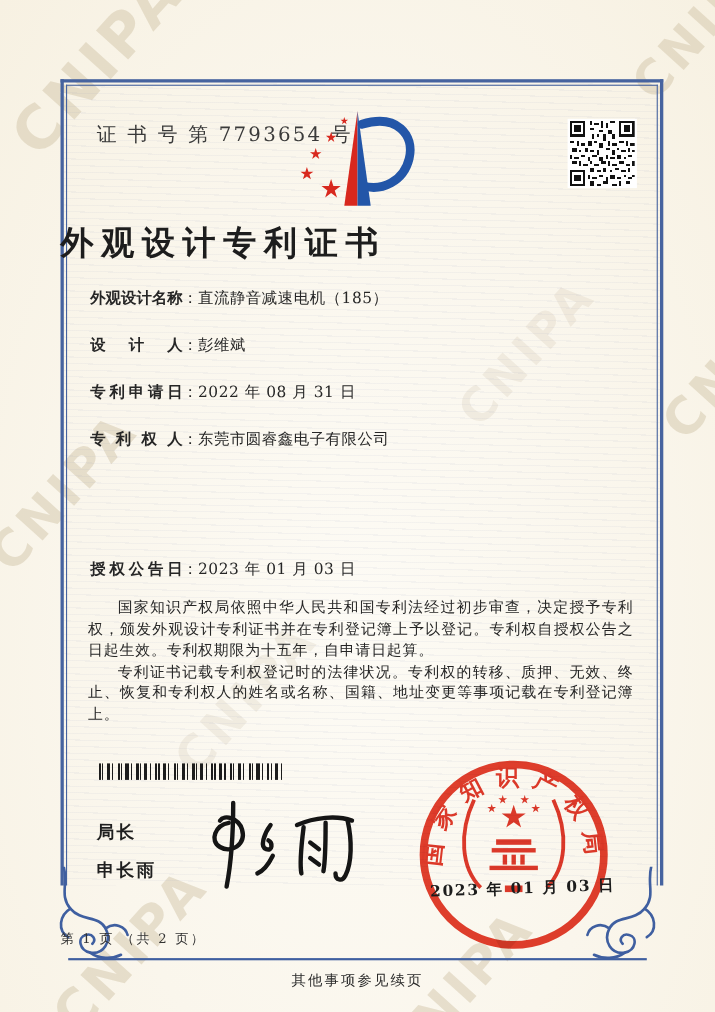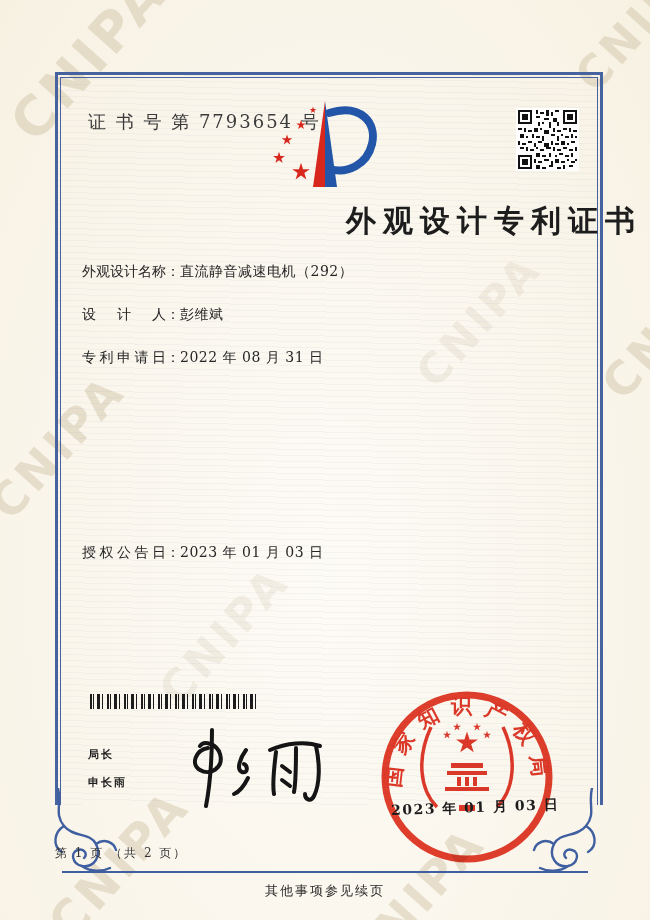--- a/index.html
+++ b/index.html
@@ -29,45 +29,45 @@
     border-top:1px solid #46639f; border-left:1px solid #46639f; border-right:1px solid #46639f;
   }
   .bottom-rule{ position:absolute; left:62px; top:871px; width:526px; height:2px; background:#3f5fa0; z-index:2;}
   .flourish{ position:absolute; z-index:3; }
   .flourish.right{ transform:scaleX(-1); }
   
   .cert-no{ position:absolute; left:88px; top:110px; font-size:18px; letter-spacing:2px; color:#3a3a3a; z-index:5;}
   .logo{ position:absolute; left:263px; top:97px; z-index:5; }
   .qr{ position:absolute; left:516px; top:108px; width:59px; height:59px; z-index:5; background:#fff; padding:2px;}
   .title{
-    position:absolute; left:55px; top:201px; width:542px; text-align:right; z-index:5;
-    font-size:30px; font-weight:600; letter-spacing:7px; color:#1d1d1d;padding-left:45px;
+    position:absolute; left:55px; top:201px; width:542px; text-align:left; z-index:5;
+    font-size:30px; font-weight:600; letter-spacing:7px; color:#1d1d1d;
   }
   
   .fields{ position:absolute; left:82px; top:259px; right:60px; z-index:5; font-size:14px; }
   .frow{ height:24px; line-height:24px; margin-bottom:19px; white-space:nowrap; }
   .flabel{
     display:inline-block; width:6em; vertical-align:top;
-    text-align:justify; text-align-last:justify; text-justify:inter-ideograph;
+    text-align:justify; text-align-last:justify; text-justify:inter-ideograph;font-weight:bold;
   }
   .colon{ display:inline-block; }
   .fvalue{ letter-spacing:.5px; }
-  .grant-row{ position:absolute; left:82px; top:506px; right:50px; height:24px; line-height:24px; z-index:5; font-size:14px; white-space:nowrap;margin-top:34px;}
+  .grant-row{ position:absolute; left:82px; top:506px; right:50px; height:24px; line-height:24px; z-index:5; font-size:14px; white-space:nowrap;}
   .grant-right{ position:absolute; left:236px; top:0; white-space:nowrap; }
   
   .paras{ position:absolute; left:80px; top:543px; width:496px; z-index:5;
     font-size:13.5px; line-height:19.5px; letter-spacing:.8px; text-align:justify; }
   .paras p{ margin:0; text-indent:2em; }
   
   .barcode{ position:absolute; left:90px; top:694px; width:168px; height:15px; z-index:5;
     background:repeating-linear-gradient(90deg,#1c1c1c 0 2px,transparent 2px 3px,#1c1c1c 3px 4px,
       transparent 4px 7px,#1c1c1c 7px 10px,transparent 10px 12px,#1c1c1c 12px 13px,transparent 13px 17px);}
   
   .director{ position:absolute; left:88px; top:747px; z-index:5;
-    font-family:Liberation Serif, serif; font-weight:bold; font-size:11px; color:#1f1f1f;}
+    font-family:Liberation Serif, serif; font-weight:bold; font-size:16px; color:#1f1f1f;}
   .director div{ margin-bottom:13px; letter-spacing:2px;}
   .sig{ position:absolute; left:178px; top:726px; z-index:6; }
   .seal{ position:absolute; left:379px; top:689px; z-index:6; opacity:.93; mix-blend-mode:multiply;}
   .stamp-date{
     position:absolute; left:391px; top:799px; z-index:7; font-size:14px; font-weight:bold;
     letter-spacing:1.5px; color:#1c1c1c; transform:rotate(-2deg); white-space:nowrap;
   }
   
   .page-info{ position:absolute; left:55px; top:845px; width:542px; text-align:left; z-index:5; font-size:12px; letter-spacing:2px; color:#333;}
   .cont-note{ position:absolute; left:0; top:882px; width:650px; text-align:center; z-index:5; font-size:13px; letter-spacing:2px; color:#2a2a2a;}
@@ -147,34 +147,41 @@
         M9,21h2v2h-2z M12,22h2v1h-2z M15,21h1v2h-1z M18,22h1v1h-1z M20,21h2v1h-2z M23,22h2v1h-2z M26,21h1v2h-1z
         M8,24h1v2h-1z M10,25h2v1h-2z M13,24h2v1h-2z M16,25h1v2h-1z M18,24h2v2h-2z M21,25h2v1h-2z M24,24h1v1h-1z M26,25h2v1h-2z M28,24h1v1h-1z
         M9,27h2v2h-2z M12,28h2v1h-2z M15,27h2v1h-2z M19,28h2v1h-2z M22,27h1v2h-1z M25,27h2v1h-2z"></path>
     </g>
   </svg>
 
   <div class="title">外观设计专利证书</div>
 
   <div class="fields">
     <div class="frow">
-      <span class="flabel">外观设计名称</span><span class="colon">：</span><span class="fvalue">直流静音减速电机（292）</span>
+      <span class="flabel">外观设计名称</span><span class="colon">：</span><span class="fvalue">直流静音减速电机（185）</span>
     </div>
     <div class="frow">
       <span class="flabel">设计人</span><span class="colon">：</span><span class="fvalue">彭维斌</span>
     </div>
     <div class="frow">
       <span class="flabel">专利申请日</span><span class="colon">：</span><span class="fvalue">2022 年 08 月 31 日</span>
+    </div>
+    <div class="frow">
+      <span class="flabel">专利权人</span><span class="colon">：</span><span class="fvalue">东莞市圆睿鑫电子有限公司</span>
     </div>
   </div>
 
   <div class="grant-row">
     <span><span class="flabel">授权公告日</span><span class="colon">：</span><span class="fvalue">2023 年 01 月 03 日</span></span>
   </div>
 
+  <div class="paras">
+    <p>国家知识产权局依照中华人民共和国专利法经过初步审查，决定授予专利权，颁发外观设计专利证书并在专利登记簿上予以登记。专利权自授权公告之日起生效。专利权期限为十五年，自申请日起算。</p>
+    <p>专利证书记载专利权登记时的法律状况。专利权的转移、质押、无效、终止、恢复和专利权人的姓名或名称、国籍、地址变更等事项记载在专利登记簿上。</p>
+  </div>
 
   <div class="barcode"></div>
 
   <div class="director">
     <div>局长</div>
     <div>申长雨</div>
   </div>
 
   <svg class="sig" width="164" height="84" viewBox="0 0 164 84">
     <g fill="none" stroke="#151515" stroke-width="4" stroke-linecap="round" stroke-linejoin="round">

